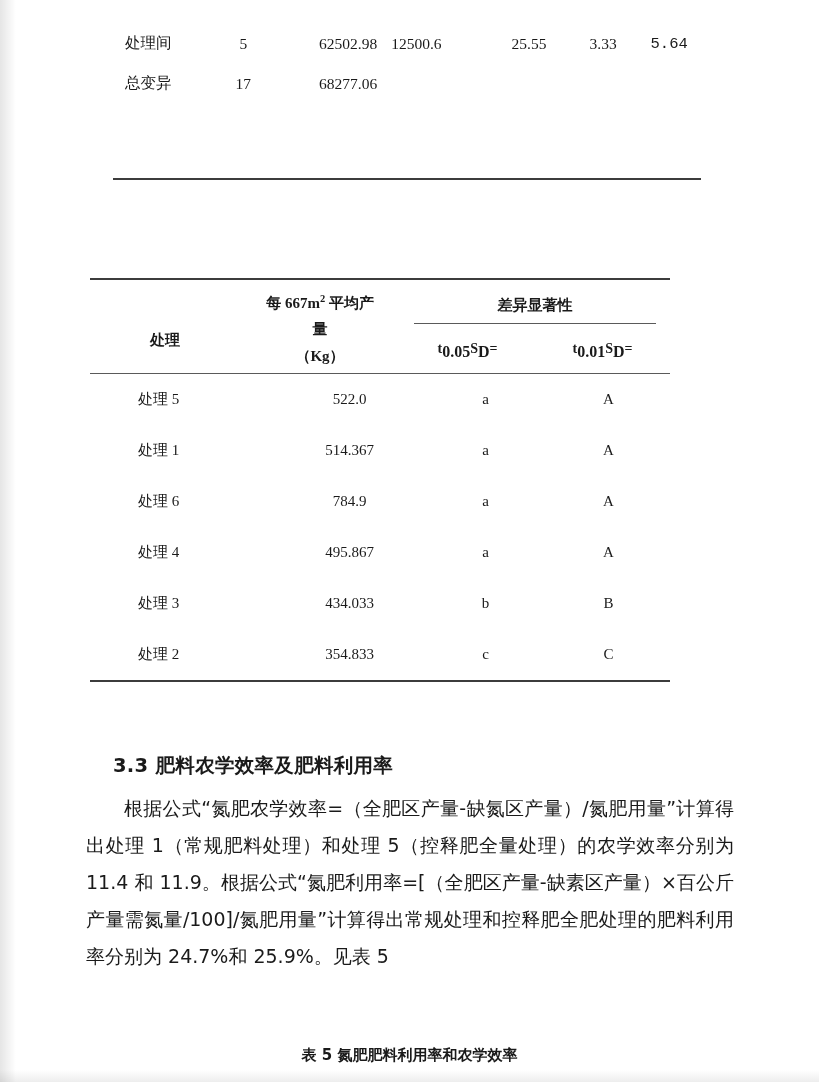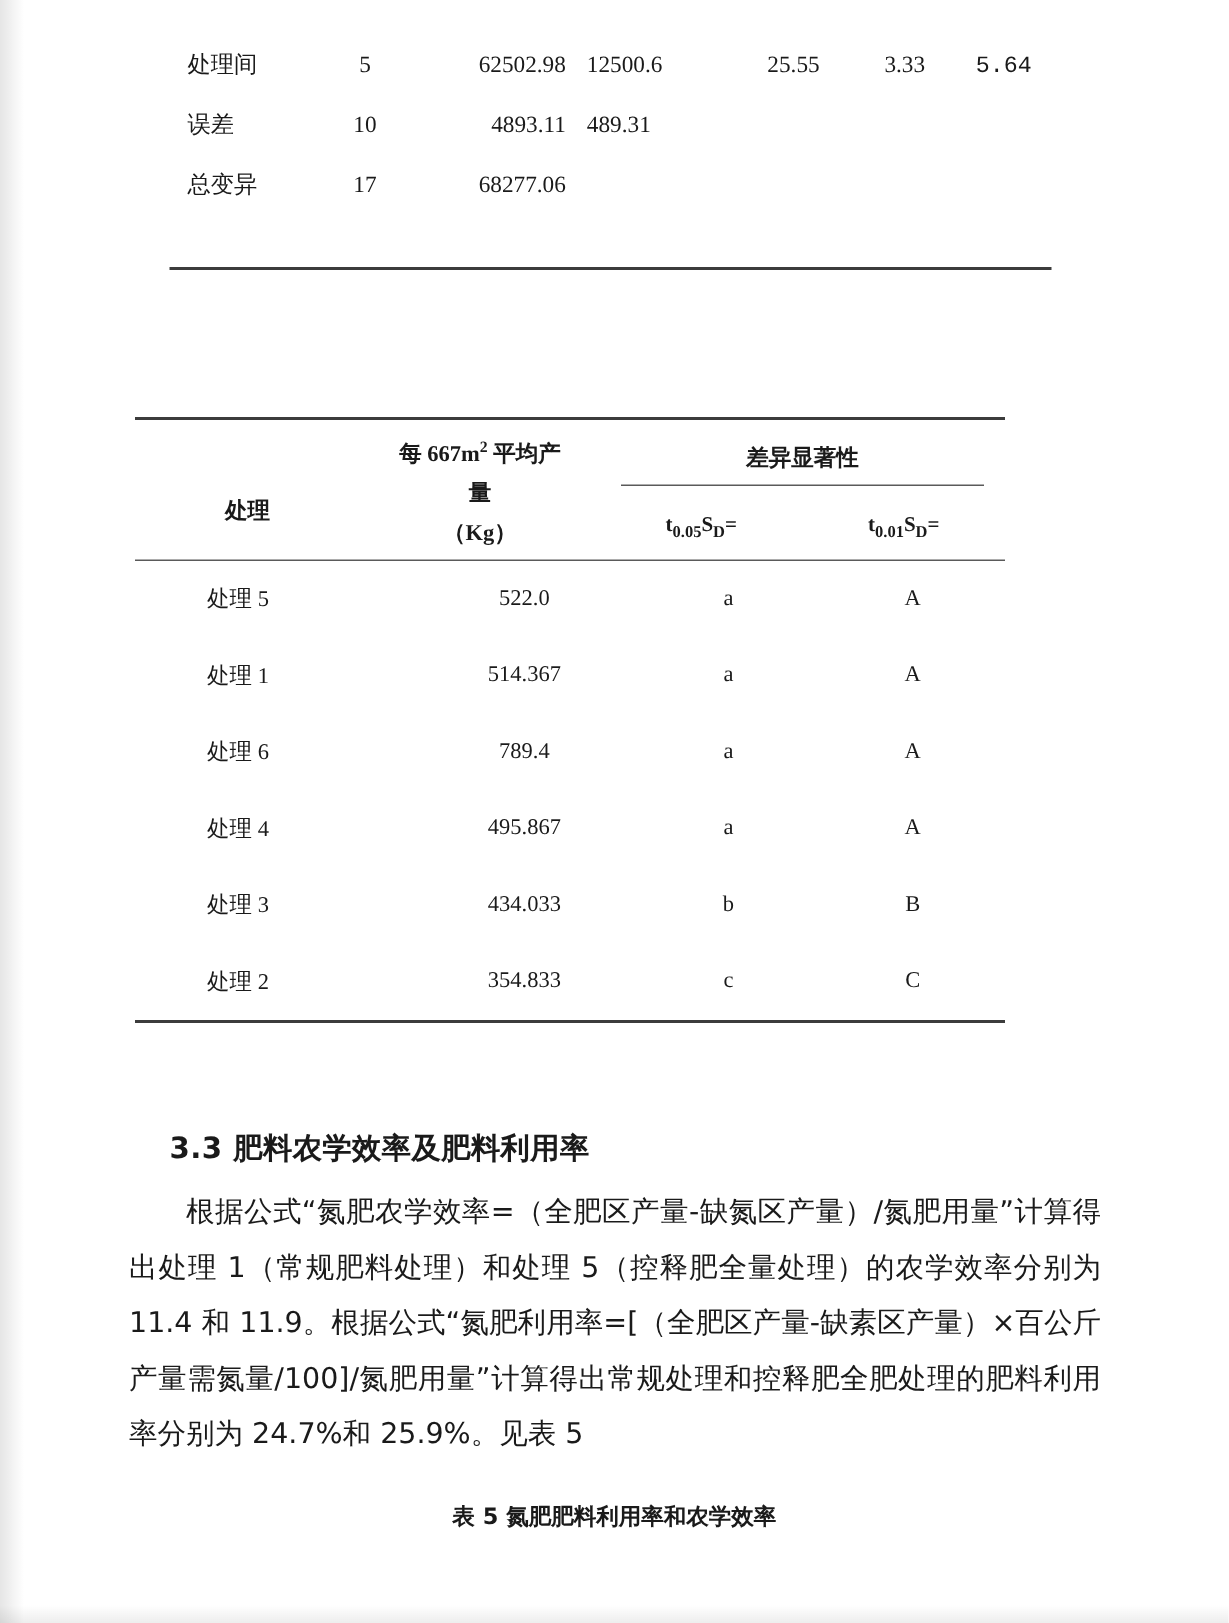--- a/index.html
+++ b/index.html
@@ -112,21 +112,21 @@
   .head-proc {
     padding-top: 28px;
     font-size: 15px;
   }
   .head-t {
     font-size: 14px;
     padding-top: 10px;
     padding-bottom: 8px;
   }
   .head-t sub {
-    font-size: 11px;
+    font-size: 16px;
     text-align: center;
   }
   .head-t .sd {
     font-size: 14px;
   }
   .table4 tbody td {
     padding: 16px 0 16px 0;
     text-align: center;
     font-size: 15px;
   }
@@ -150,21 +150,21 @@
     width: 648px;
     font-size: 19px;
     line-height: 37px;
     text-align: justify;
     text-justify: inter-ideograph;
     font-family: "DejaVu Sans", "Liberation Sans", sans-serif;
     text-indent: 38px;
   }
   .t5-caption {
     position: absolute;
-    top: 1002px;
+    top: 1046px;
     left: 0;
     width: 819px;
     text-align: center;
     font-size: 15px;
     font-weight: 600;
     font-family: "DejaVu Sans", "Liberation Sans", sans-serif;
   }
 
   
   .edge-left {
@@ -189,29 +189,20 @@
     <table>
       <tbody>
         <tr>
           <td class="t3-label">处理间</td>
           <td class="t3-df">5</td>
           <td class="t3-ss">62502.98</td>
           <td class="t3-ms">12500.6</td>
           <td class="t3-f">25.55</td>
           <td class="t3-f5">3.33</td>
           <td class="t3-f1">5.64</td>
-        </tr>
-        <tr>
-          <td class="t3-label">误差</td>
-          <td class="t3-df">10</td>
-          <td class="t3-ss">4893.11</td>
-          <td class="t3-ms">489.31</td>
-          <td class="t3-f"></td>
-          <td class="t3-f5"></td>
-          <td class="t3-f1"></td>
         </tr>
         <tr>
           <td class="t3-label">总变异</td>
           <td class="t3-df">17</td>
           <td class="t3-ss">68277.06</td>
           <td class="t3-ms"></td>
           <td class="t3-f"></td>
           <td class="t3-f5"></td>
           <td class="t3-f1"></td>
         </tr>
@@ -267,21 +258,21 @@
           <td class="col-t001">A</td>
         </tr>
         <tr>
           <td class="col-proc c-proc">处理 1</td>
           <td class="col-yield">514.367</td>
           <td class="col-t005">a</td>
           <td class="col-t001">A</td>
         </tr>
         <tr>
           <td class="col-proc c-proc">处理 6</td>
-          <td class="col-yield">789.4</td>
+          <td class="col-yield">784.9</td>
           <td class="col-t005">a</td>
           <td class="col-t001">A</td>
         </tr>
         <tr>
           <td class="col-proc c-proc">处理 4</td>
           <td class="col-yield">495.867</td>
           <td class="col-t005">a</td>
           <td class="col-t001">A</td>
         </tr>
         <tr>

